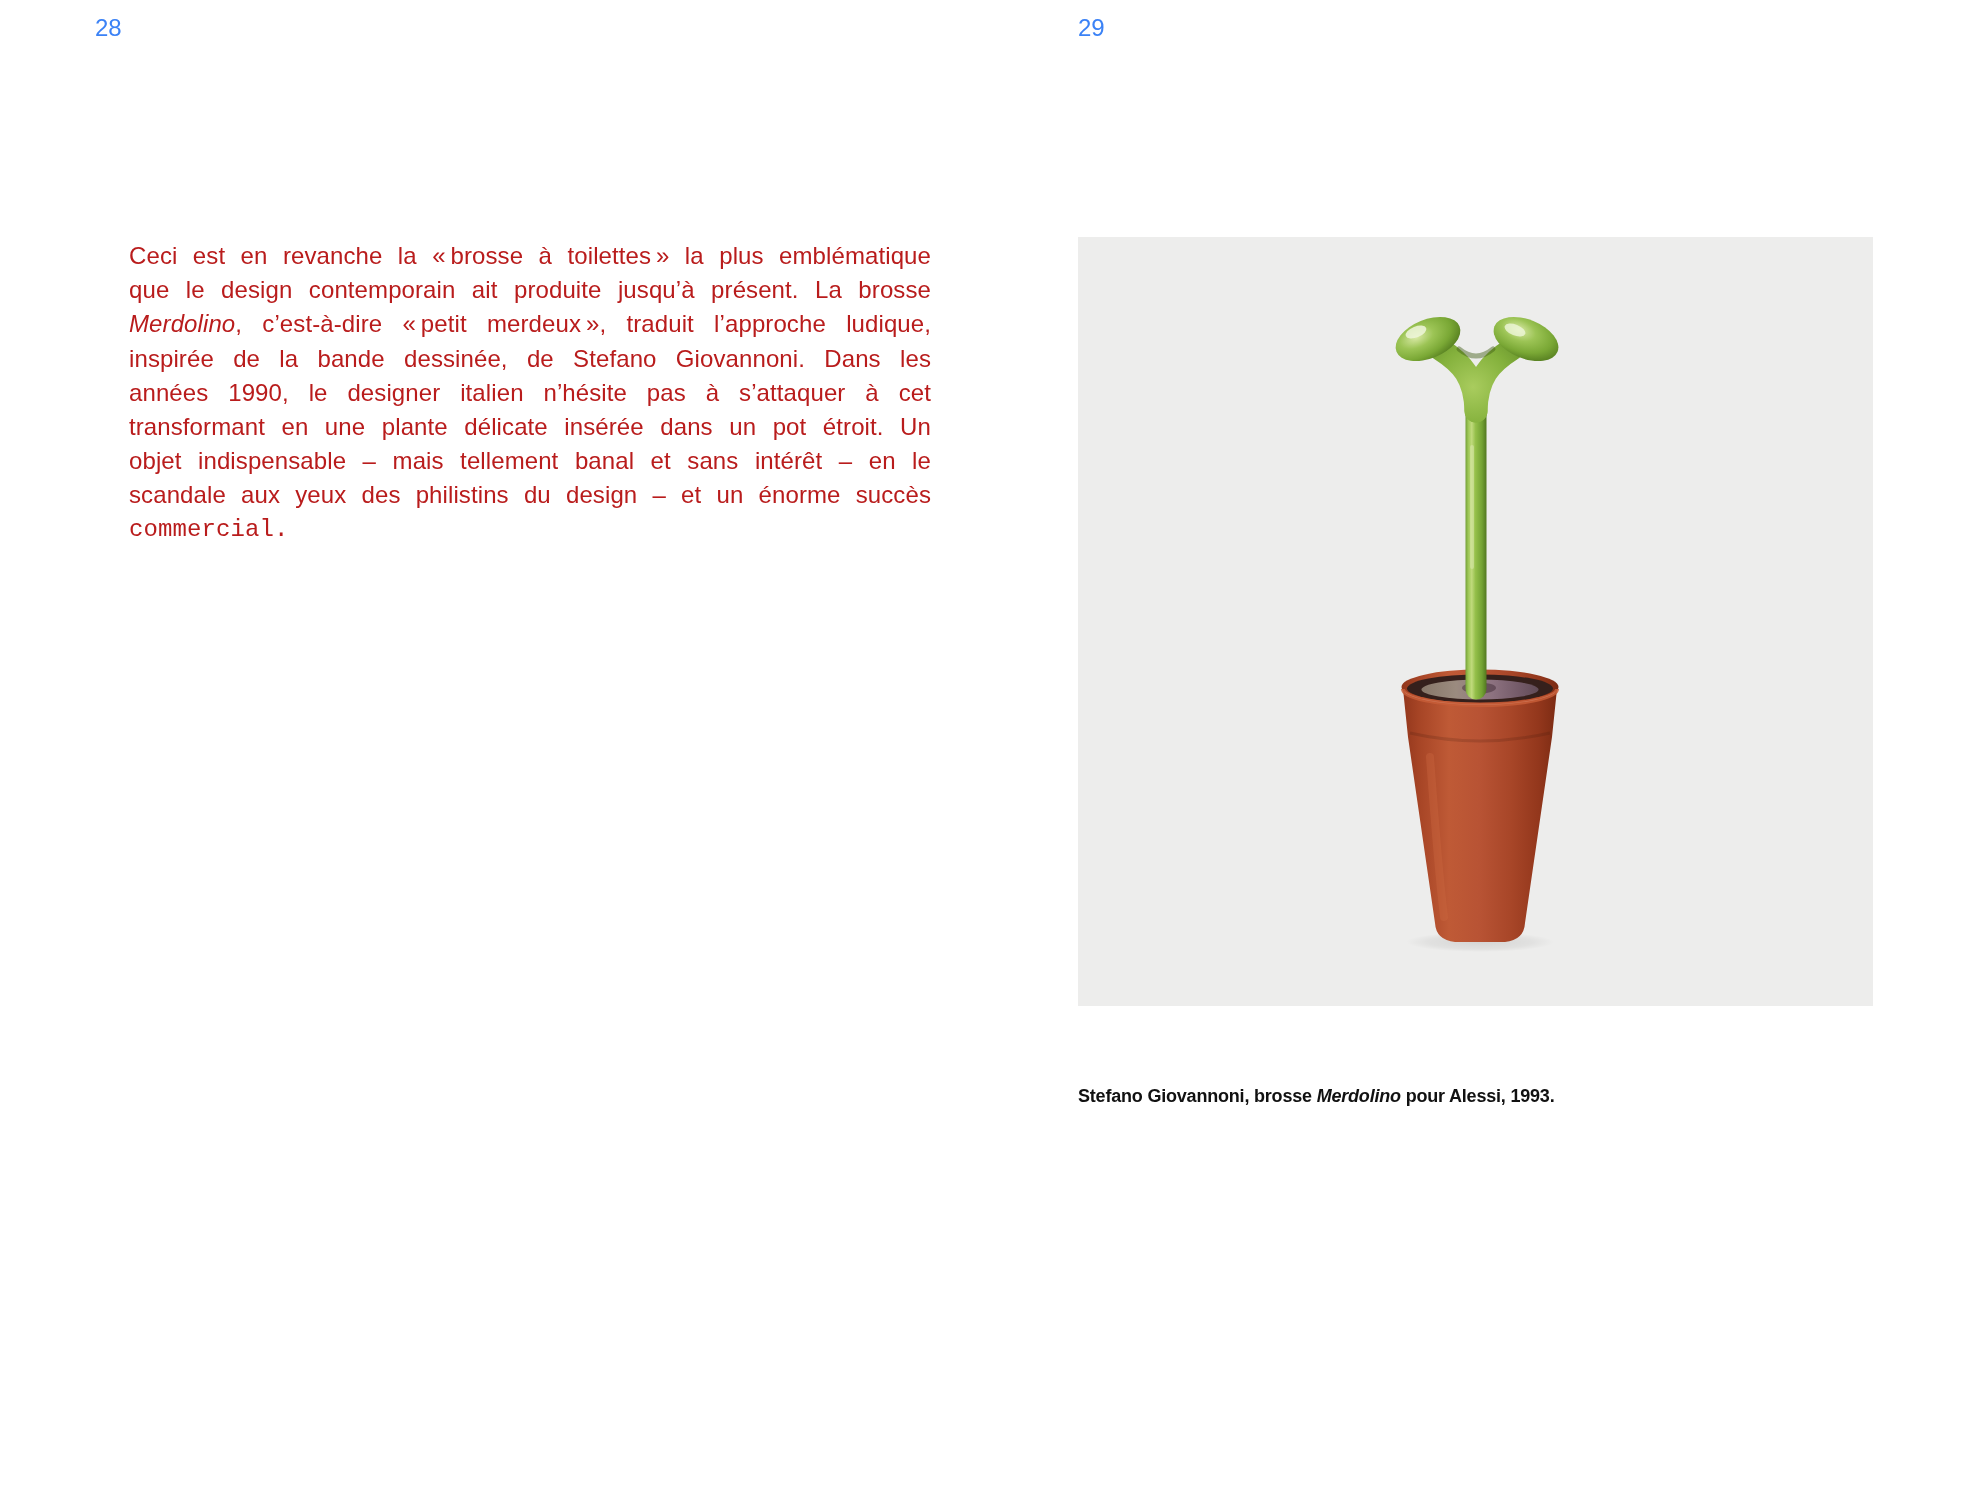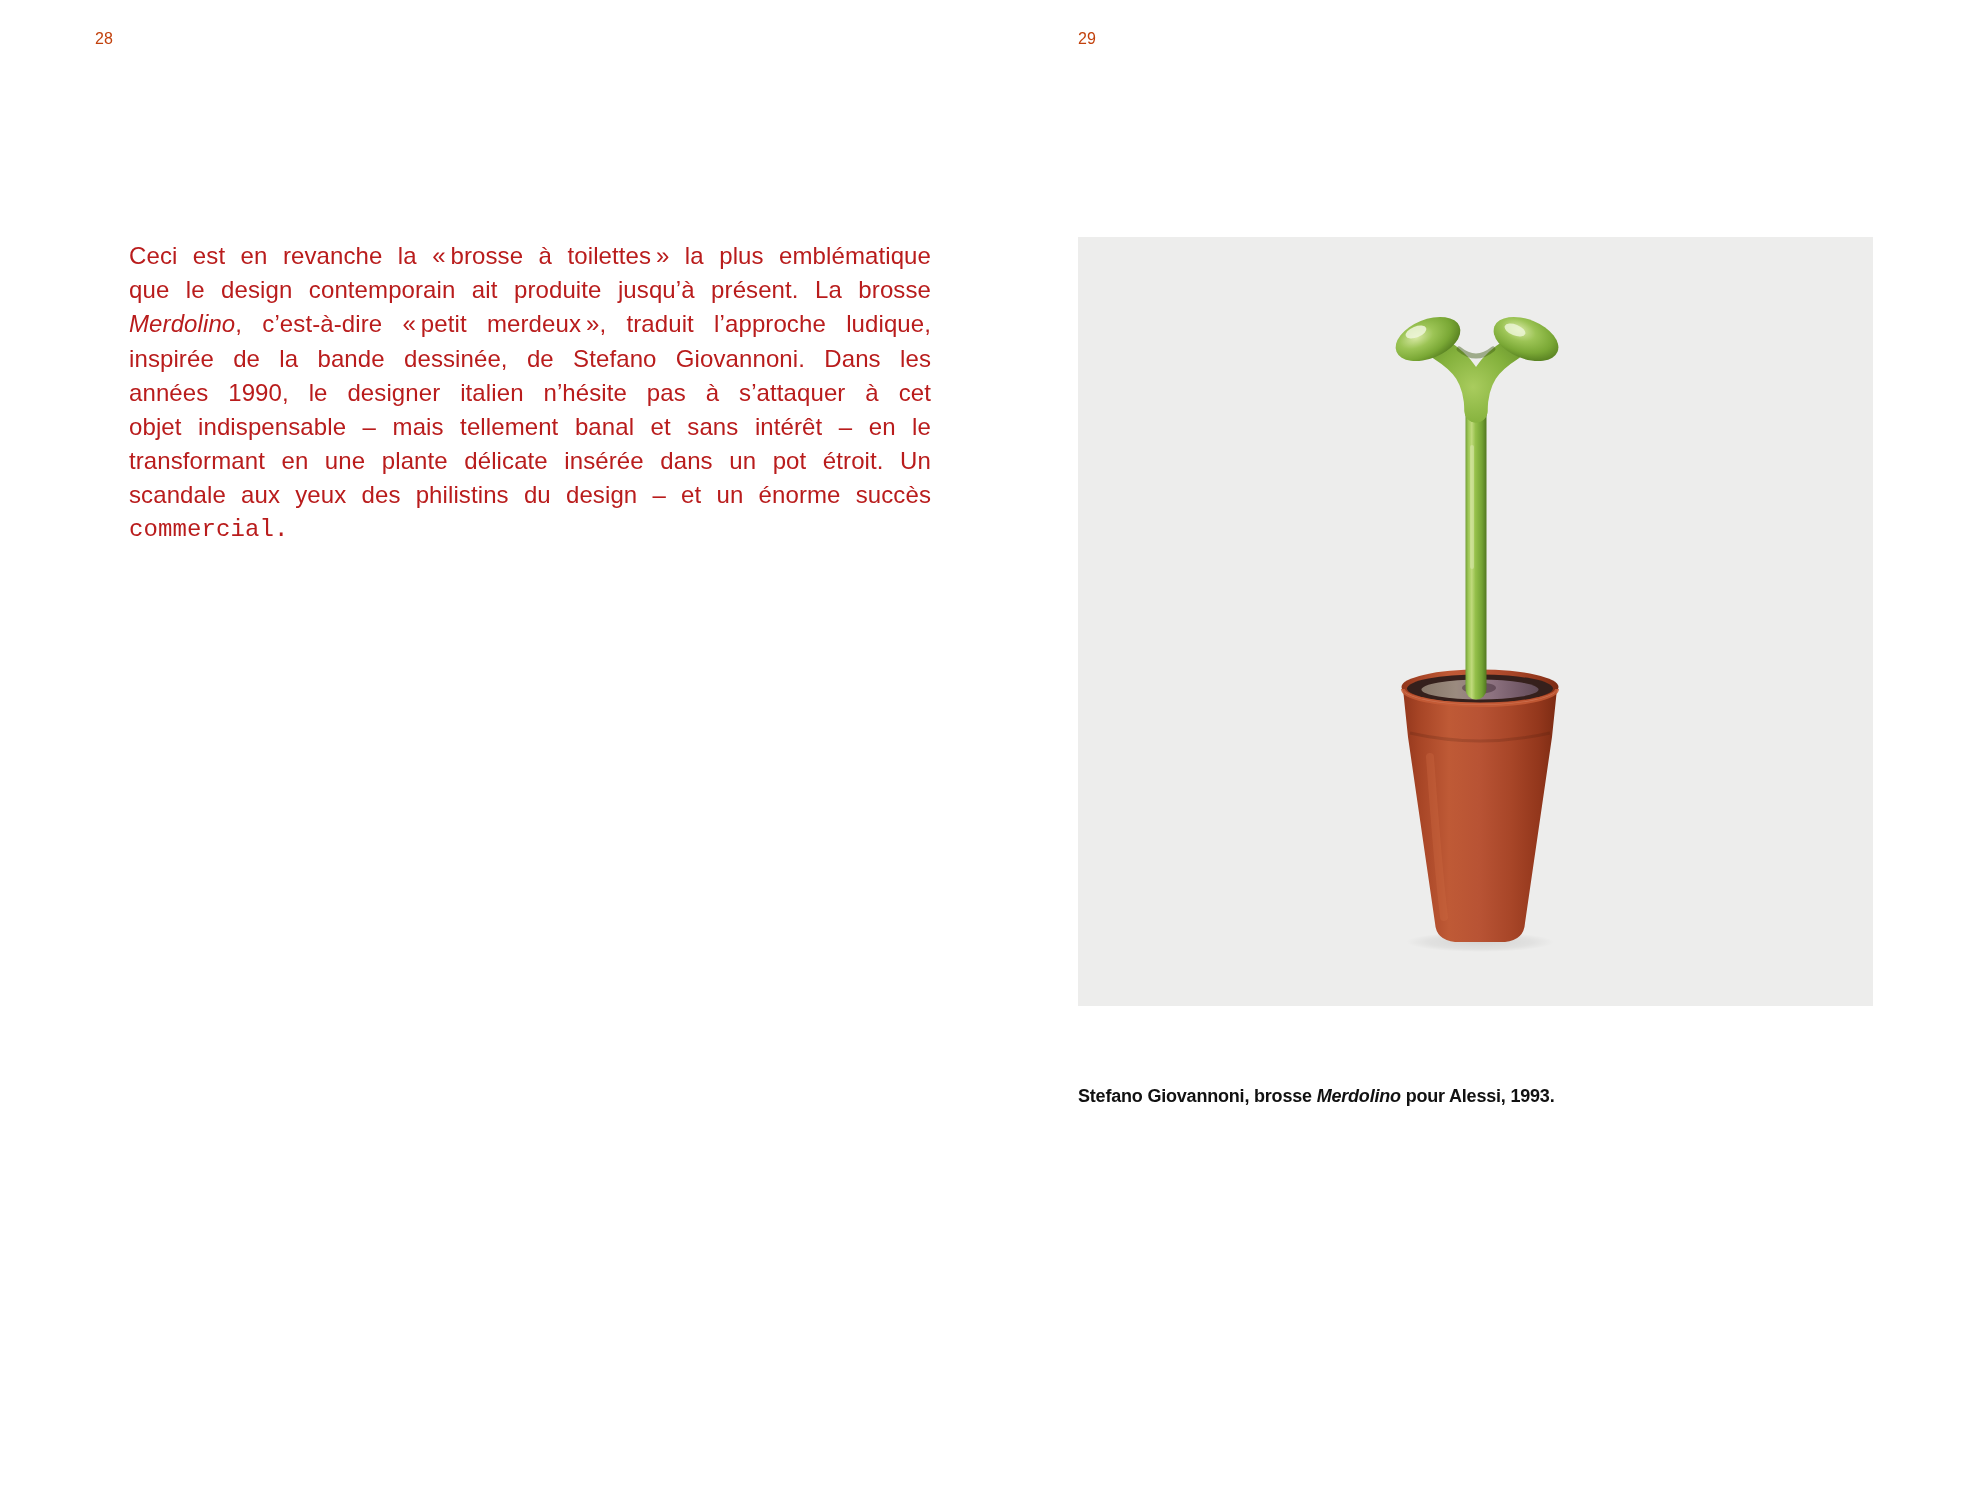--- a/index.html
+++ b/index.html
@@ -4,22 +4,22 @@
 <style>
   html,body{margin:0;padding:0;}
   body{
     width:1968px;height:1496px;
     background:#ffffff;
     font-family:"Liberation Sans","DejaVu Sans",sans-serif;
     position:relative;
     color:#1c1c1c;
   }
   .page-number{
-    position:absolute;top:29px;
-    font-size:16px;line-height:20px;color:#c2410c;
+    position:absolute;top:18px;
+    font-size:24px;line-height:20px;color:#3b82f6;
   }
   #pn-left{left:95px;}
   #pn-right{left:1078px;}
   .body-text{
     position:absolute;left:98px;top:239px;width:802px;
     font-size:24px;line-height:34.2px;letter-spacing:0.1px;
     color:#b91c1c;
     margin-left:31px;
   }
   .body-text .line{
@@ -51,22 +51,22 @@
 <div id="pn-left" class="page-number">28</div>
 
 <div id="pn-right" class="page-number">29</div>
 
 <div class="body-text">
     <div class="line"><span>Ceci est en revanche la « brosse à toilettes » la plus emblématique</span></div>
     <div class="line"><span>que le design contemporain ait produite jusqu’à présent. La brosse</span></div>
     <div class="line"><em>Merdolino</em><span>, c’est-à-dire « petit merdeux », traduit l’approche ludique,</span></div>
     <div class="line"><span>inspirée de la bande dessinée, de Stefano Giovannoni. Dans les</span></div>
     <div class="line"><span>années 1990, le designer italien n’hésite pas à s’attaquer à cet</span></div>
+    <div class="line"><span>transformant en une plante délicate insérée dans un pot étroit. Un</span></div>
     <div class="line"><span>objet indispensable – mais tellement banal et sans intérêt – en le</span></div>
-    <div class="line"><span>transformant en une plante délicate insérée dans un pot étroit. Un</span></div>
     <div class="line"><span>scandale aux yeux des philistins du design – et un énorme succès</span></div>
     <div class="line last"><span>commercial.</span></div>
   </div>
 
 <div class="figure" style="background: rgb(237, 237, 236);">
   <svg viewBox="0 0 795 769" xmlns="http://www.w3.org/2000/svg">
     <defs>
       <radialGradient id="gShadow" cx="50%" cy="50%" r="50%">
         <stop offset="0%" stop-color="rgba(0,0,0,0.10)"></stop>
         <stop offset="70%" stop-color="rgba(0,0,0,0.05)"></stop>

